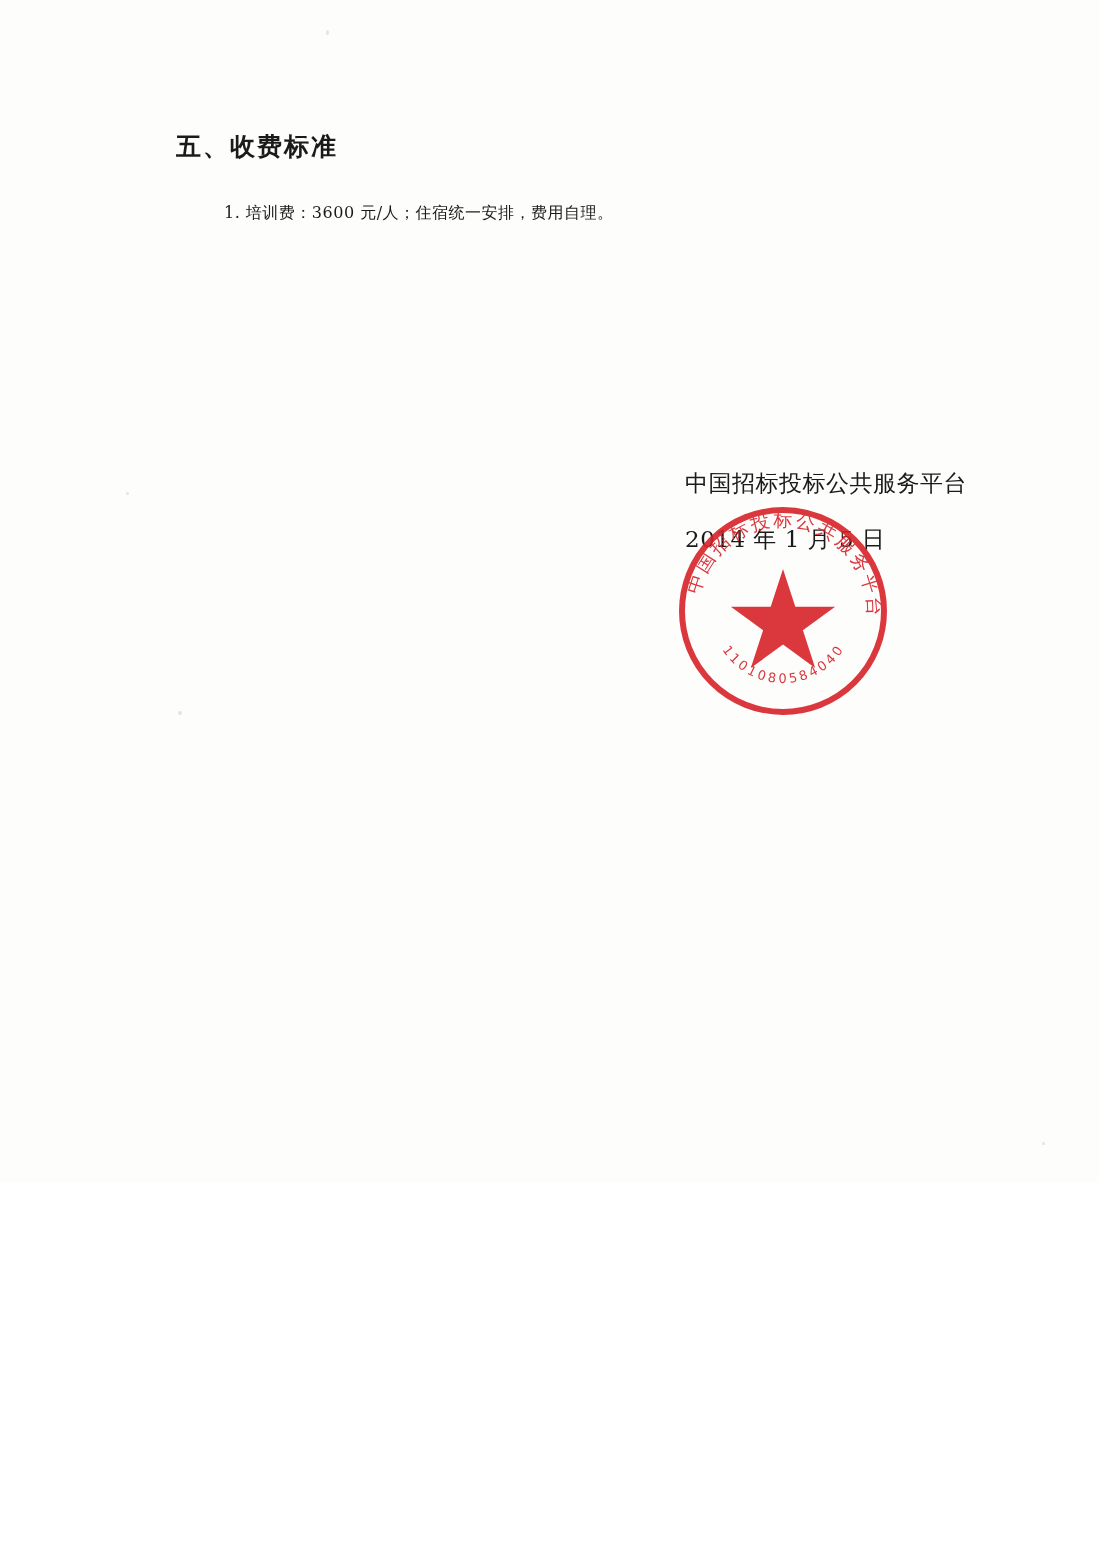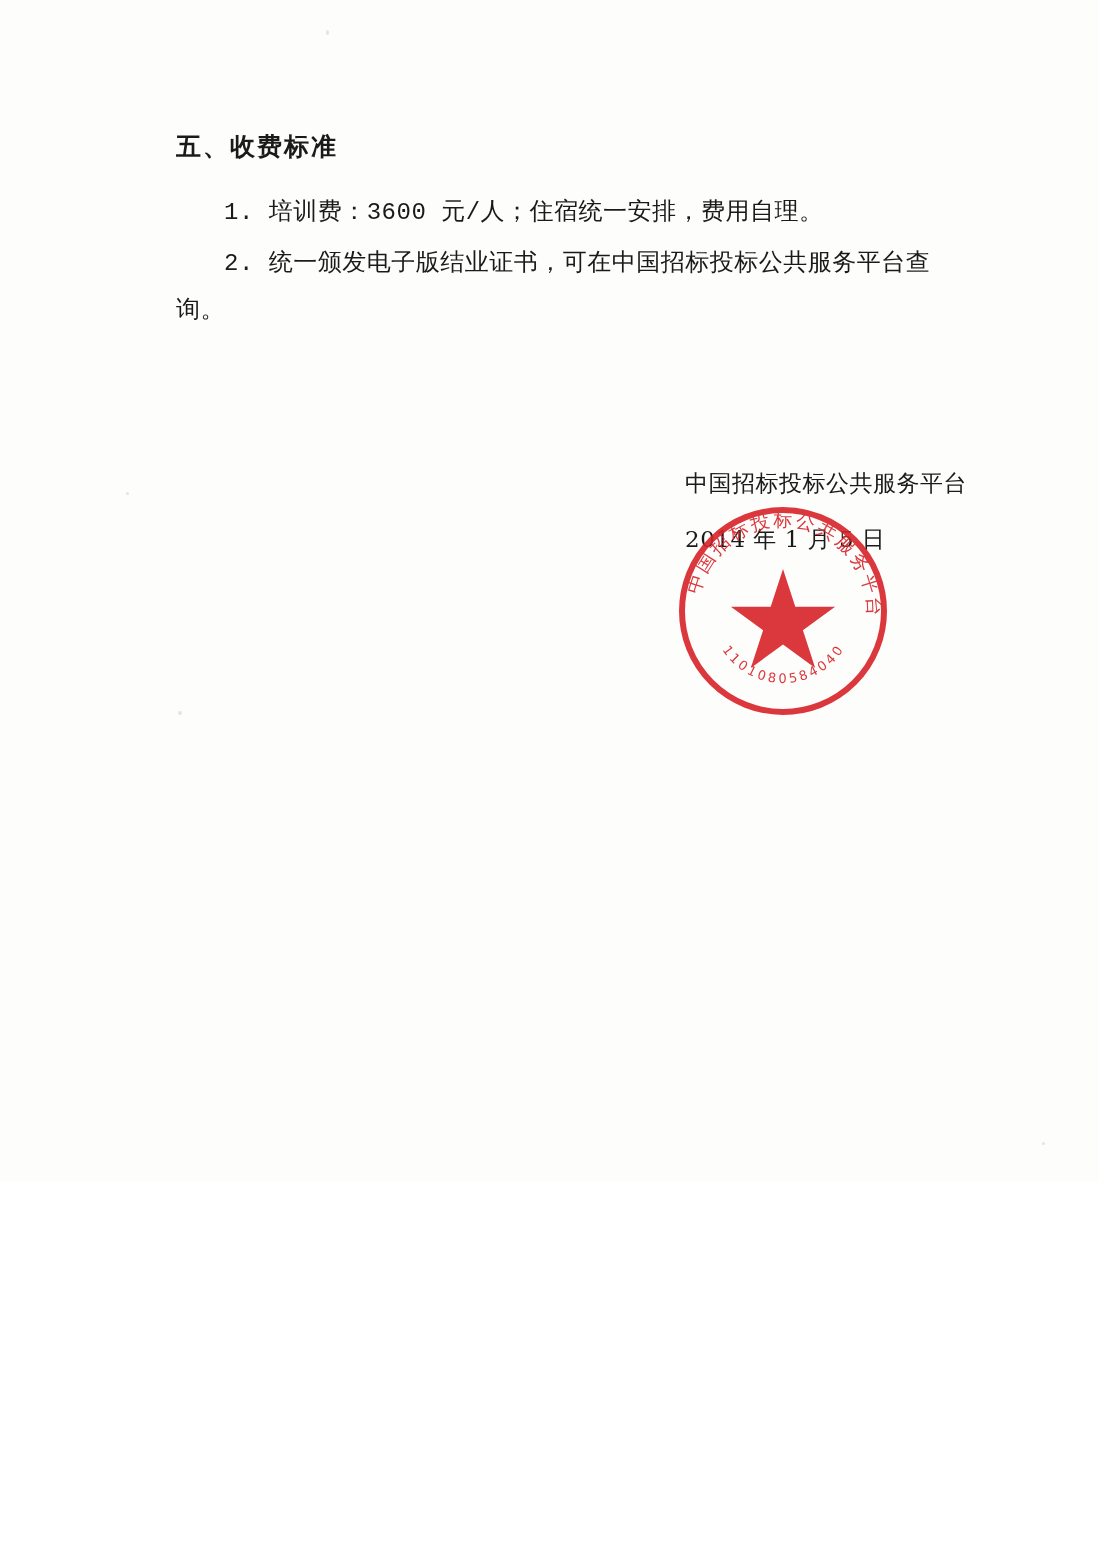--- a/index.html
+++ b/index.html
@@ -30,26 +30,25 @@
     width: 790px;
   }
   .heading {
     font-size: 25px;
     font-weight: bold;
     letter-spacing: 2px;
     margin: 0 0 26px 0;
     font-family: "DejaVu Serif", "Liberation Serif", serif;
   }
   .para {
-    font-size: 24px;
+    font-size: 16px;
     line-height: 47px;
     text-indent: 48px;
     margin: 0 0 4px 0;
     letter-spacing: 0.5px;
-    font-family: Liberation Mono, monospace;
   }
   .attach {
     font-size: 23.5px;
     line-height: 40px;
     margin: 84px 0 0 0;
     text-indent: 48px;
     letter-spacing: 0.5px;
   }
   .signature-block {
     position: absolute;
@@ -96,21 +95,20 @@
   <div class="speck" style="left:178px;top:711px;width:4px;height:4px;"></div>
   <div class="speck" style="left:28px;top:1292px;width:3px;height:3px;"></div>
   <div class="speck" style="left:86px;top:1528px;width:9px;height:5px;opacity:0.35;"></div>
   <div class="speck" style="left:1042px;top:1142px;width:3px;height:3px;"></div>
 
   <div class="content">
 
     <h1 class="heading">五、收费标准</h1>
 
     <p class="para">1. 培训费：3600 元/人；住宿统一安排，费用自理。</p>
-    <p class="para">2. 统一颁发电子版结业证书，可在中国招标投标公共服务平台查询。</p>
 
 
   </div>
 
   <div class="signature-block">
     <span class="sign-org">中国招标投标公共服务平台</span>
     <span class="sign-date">2014 年 1 月 5 日</span>
   </div>
 
   <div class="seal">

